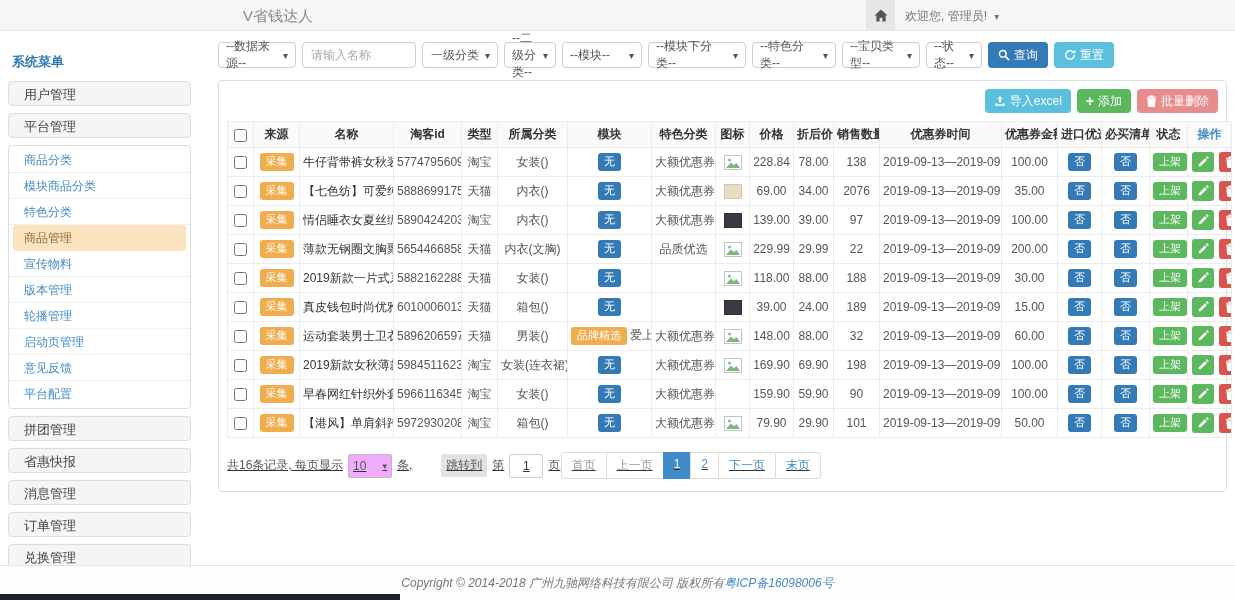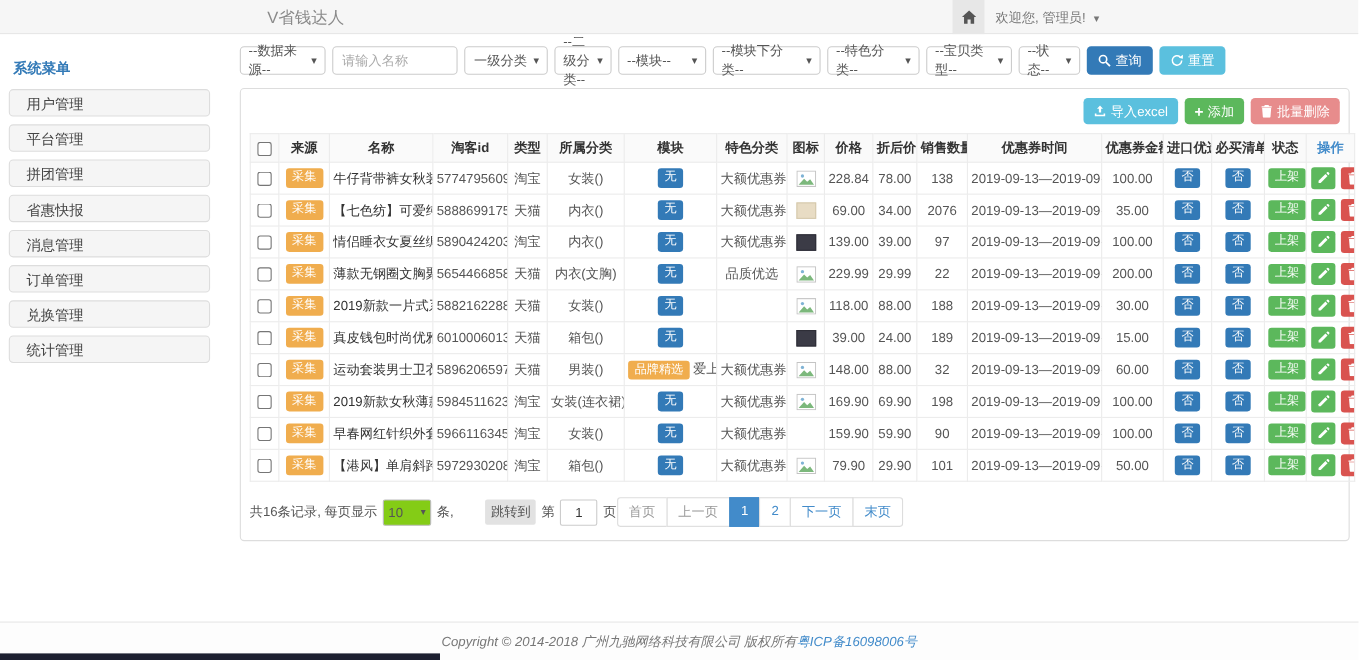--- a/index.html
+++ b/index.html
@@ -77,23 +77,23 @@
   .thumb.t-beige { background:#e8dcc4; border:1px solid #d5c9ad; }
   .thumb.t-dark { background:#3b3b46; border:1px solid #2e2e37; }
   .ops { white-space:nowrap; }
   .op-btn { width:22px; height:20px; border:none; border-radius:3px; cursor:pointer; padding:0;
     display:inline-flex; align-items:center; justify-content:center; margin:0 1px; }
   .op-edit { background:#5cb85c; }
   .op-del { background:#d9534f; }
   input[type="checkbox"] { width:13px; height:13px; margin:0; vertical-align:middle; }
 
   
-  .pagi-row { display:flex; align-items:center; margin-top:14px; }
+  .pagi-row { display:flex; align-items:center; margin-top:14px;text-decoration:underline; }
   .pagi-summary { display:flex; align-items:center; gap:5px; color:#555; }
-  .pp-select { width:44px; height:24px; border:1px solid #bbb; border-radius:2px; background:#84cc16;
+  .pp-select { width:44px; height:24px; border:1px solid #bbb; border-radius:2px; background:#f0abfc;
     display:inline-flex; align-items:center; justify-content:space-between; padding:0 4px; cursor:pointer; }
   .pp-select .caret { font-size:9px; color:#555; }
   .jump-label { background:#e2e2e2; padding:3px 5px; border-radius:2px; color:#555; cursor:pointer;margin-left:24px; }
   .jump-input { width:34px; height:24px; border:1px solid #ccc; border-radius:2px; text-align:center;
     font-size:12px; color:#333; outline:none; font-family:inherit; }
   .pager { display:inline-flex; margin-left:auto; margin-right:397px; }
   .page-btn { border:1px solid #ddd; background:#fff; color:#428bca; padding:4px 10px; margin-left:-1px;
     cursor:pointer; text-decoration:none; }
   .page-btn:first-child { border-radius:3px 0 0 3px; margin-left:0; }
   .page-btn:last-child { border-radius:0 3px 3px 0; }
@@ -120,20 +120,32 @@
     <span>欢迎您, 管理员!</span>
     <span class="caret">▾</span>
   </div>
 </div>
 
 <div class="sidebar">
   <div class="sidebar-title">系统菜单</div>
   <div id="sidebar-groups">
       <div class="side-group">用户管理</div>
       <div class="side-group">平台管理</div>
+      <div class="side-subpanel">
+        <div class="side-sublink">商品分类</div>
+        <div class="side-sublink">模块商品分类</div>
+        <div class="side-sublink">特色分类</div>
+        <div class="side-sublink active">商品管理</div>
+        <div class="side-sublink">宣传物料</div>
+        <div class="side-sublink">版本管理</div>
+        <div class="side-sublink">轮播管理</div>
+        <div class="side-sublink">启动页管理</div>
+        <div class="side-sublink">意见反馈</div>
+        <div class="side-sublink">平台配置</div>
+      </div>
       <div class="side-group">拼团管理</div>
       <div class="side-group">省惠快报</div>
       <div class="side-group">消息管理</div>
       <div class="side-group">订单管理</div>
       <div class="side-group">兑换管理</div>
       <div class="side-group">统计管理</div>
     </div>
 </div>
 
 <div class="main">

